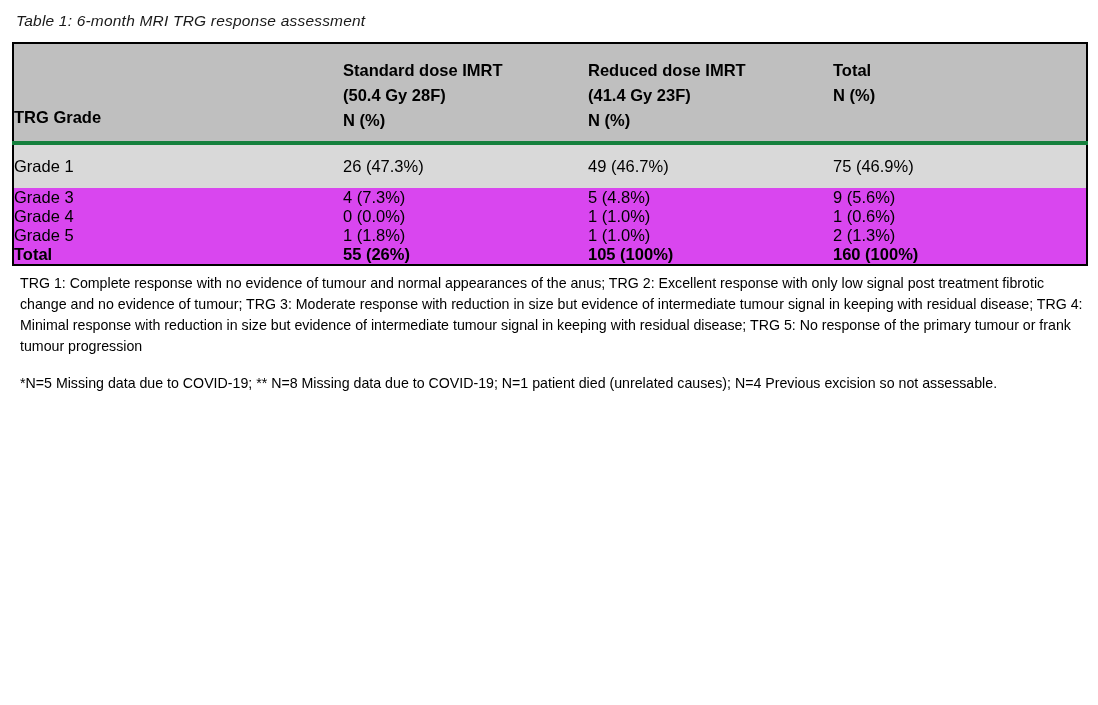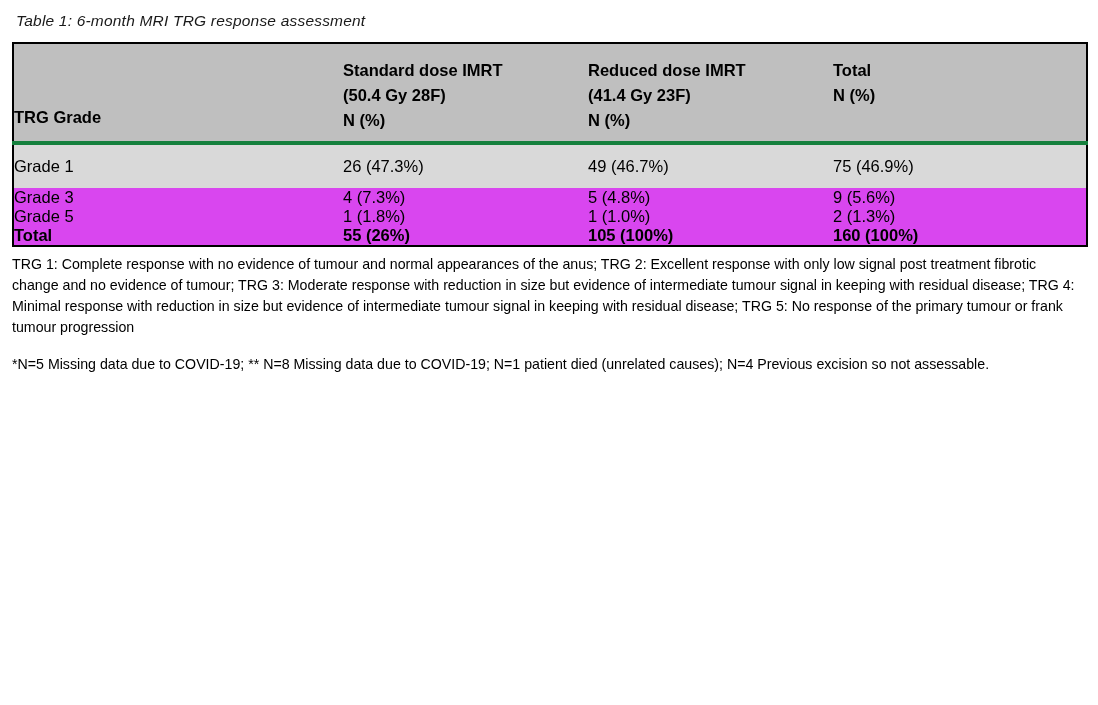--- a/index.html
+++ b/index.html
@@ -78,21 +78,21 @@
   tbody tr.g1 td { padding-top: 12px; padding-bottom: 12px; }
 
   .footnotes {
     width: 1074px;
     font-size: 14.2px;
     line-height: 1.47;
     color: #000000;
     margin-top: 7px;
   }
   .footnotes p {
-    margin: 0 0 16px 0;
+    margin: 0 0 16px 8px;
   }
   .footnotes p:last-child { margin-bottom: 0; }
   .footnotes .bold { font-weight: normal; }
 </style>
 </head>
 <body>
 
 <div class="page">
 
   <div class="caption">Table 1: 6-month MRI TRG response assessment</div>
@@ -130,20 +130,26 @@
         <td>49 (46.7%)</td>
         <td>75 (46.9%)</td>
       </tr>
       <tr>
         <td>Grade 3</td>
         <td>4 (7.3%)</td>
         <td>5 (4.8%)</td>
         <td>9 (5.6%)</td>
       </tr>
       <tr>
+        <td>Grade 4</td>
+        <td>0 (0.0%)</td>
+        <td>1 (1.0%)</td>
+        <td>1 (0.6%)</td>
+      </tr>
+      <tr>
         <td>Grade 5</td>
         <td>1 (1.8%)</td>
         <td>1 (1.0%)</td>
         <td>2 (1.3%)</td>
       </tr>
       <tr class="total-row">
         <td>Total</td>
         <td>55 (26%)</td>
         <td>105 (100%)</td>
         <td>160 (100%)</td>

